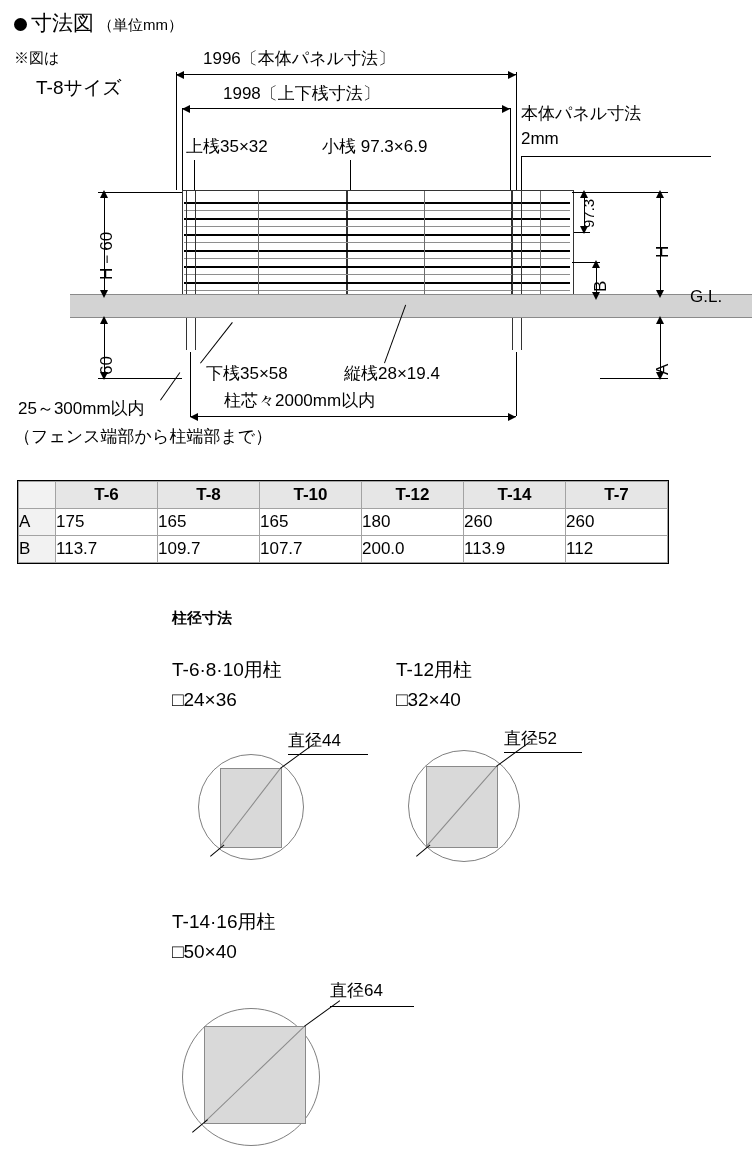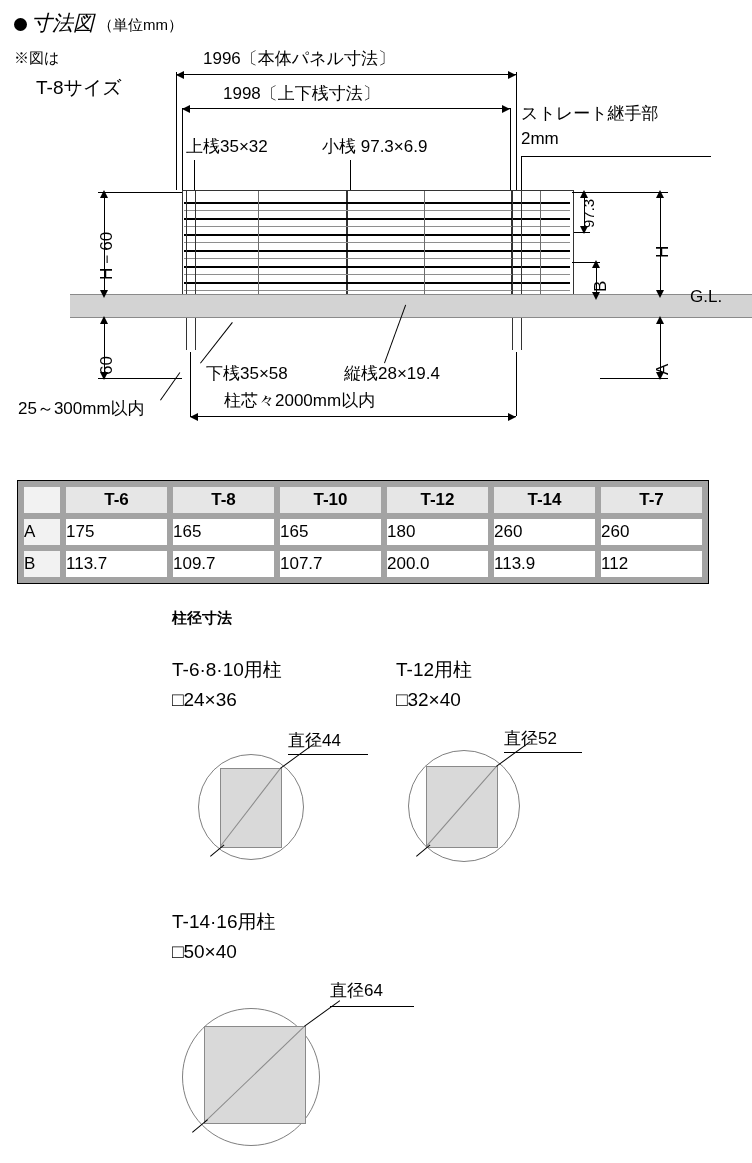--- a/index.html
+++ b/index.html
@@ -18,21 +18,21 @@
   .abs { position: absolute; }
   .txt { white-space: nowrap; line-height: 1; }
 
   
   #title-row { left: 14px; top: 12px; display: flex; align-items: baseline; }
   .bullet {
     width: 13px; height: 13px; border-radius: 50%;
     background: #000; display: inline-block; margin-right: 4px;
     position: relative; top: 1px;
   }
-  #title-main { font-size: 21px; font-style: italic; }
+  #title-main { font-size: 21px; }
   #title-unit { font-size: 15px; margin-left: 4px; }
 
   #note-1 { left: 14px; top: 50px; font-size: 15px; }
   #note-2 { left: 36px; top: 78px; font-size: 19px; }
 
   
   .dim-txt { font-size: 17px; }
   .small-txt { font-size: 15px; }
 
   
@@ -74,21 +74,21 @@
     border-bottom: 1px solid #8a8a8a;
   }
 
   
   #spec-table {
     position: absolute; left: 18px; top: 481px;
     border-collapse: collapse;
     font-size: 17px;
   }
   #spec-table th, #spec-table td {
-    border: 6px solid #a3a3a3;
+    border: 1px solid #a3a3a3;
     padding: 2px 0;
     height: 22px;
   }
   #spec-table thead th { background: #e6e6e6; }
   #spec-table .rowhead { background: #f2f2f2; width: 36px; }
   #spec-table .colw { width: 101px; }
   #spec-table { box-shadow: 0 0 0 1px #000; }
 
   
   #posts-title { left: 172px; top: 610px; font-size: 15px; font-weight: bold; }
@@ -138,21 +138,21 @@
   <div class="arrow-r" style="left:502px; top:105px;"></div>
   <div class="abs vline" style="left:182px; top:108px; height:82px;"></div>
   <div class="abs vline" style="left:510px; top:108px; height:82px;"></div>
 
   <div class="abs txt dim-txt" style="left:186px; top:138px;">上桟35×32</div>
   <div class="abs txt dim-txt" style="left:322px; top:138px;">小桟 97.3×6.9</div>
 
   <div class="abs vline" style="left:194px; top:160px; height:30px;"></div>
   <div class="abs vline" style="left:350px; top:160px; height:48px;"></div>
 
-  <div class="abs txt dim-txt" style="left:521px; top:105px;">ストレート継手部</div>
+  <div class="abs txt dim-txt" style="left:521px; top:105px;">本体パネル寸法</div>
   <div class="abs txt dim-txt" style="left:521px; top:130px;">2mm</div>
   <div class="abs hline" style="left:521px; top:156px; width:190px;"></div>
   <div class="abs vline" style="left:521px; top:156px; height:34px;"></div>
 
   <div class="abs panel-frame" style="left:182px; top:190px; width:163px; height:108px;"></div>
 
   <div class="abs panel-frame" style="left:347px; top:190px; width:163px; height:108px;"></div>
 
   <div class="abs panel-frame" style="left:512px; top:190px; width:60px; height:108px;"></div>
 
@@ -224,20 +224,21 @@
   <div class="abs lead" style="left:384px; top:363px; width:62px; transform:rotate(-70deg);"></div>
 
   <div class="abs txt dim-txt" style="left:224px; top:392px;">柱芯々2000mm以内</div>
   <div class="abs hline" style="left:190px; top:416px; width:326px;"></div>
   <div class="arrow-l" style="left:190px; top:413px;"></div>
   <div class="arrow-r" style="left:508px; top:413px;"></div>
   <div class="abs vline" style="left:190px; top:352px; height:64px;"></div>
   <div class="abs vline" style="left:516px; top:352px; height:64px;"></div>
 
   <div class="abs txt dim-txt" style="left:18px; top:400px;">25～300mm以内</div>
+  <div class="abs txt dim-txt" style="left:14px; top:428px;">（フェンス端部から柱端部まで）</div>
   <div class="abs lead" style="left:160px; top:400px; width:34px; transform:rotate(-55deg);"></div>
 
 </div>
 
 <table id="spec-table">
   <thead>
     <tr>
       <th class="rowhead"></th>
       <th class="colw">T-6</th>
       <th class="colw">T-8</th>

